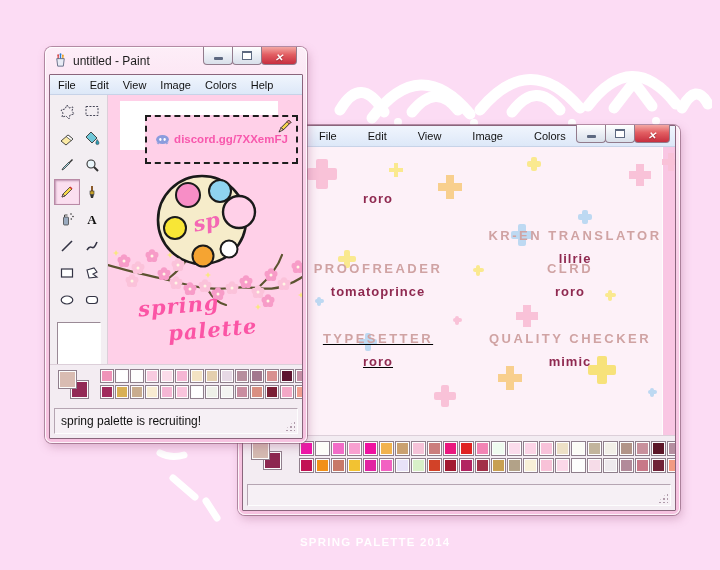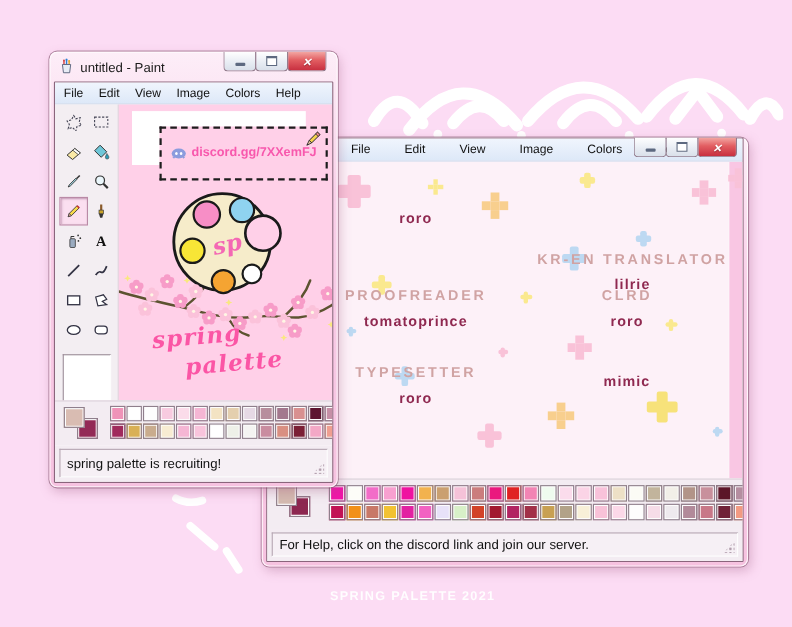--- a/index.html
+++ b/index.html
@@ -128,21 +128,21 @@
   <circle cx="238" cy="75" r="4" fill="#fff" stroke="none"></circle>
   <circle cx="322" cy="73" r="4" fill="#fff" stroke="none"></circle>
 </svg>
 
 <svg id="sparkle-doodle" class="abs" width="75" height="82" viewBox="0 0 75 82" fill="none" stroke="#ffffff" stroke-width="7" stroke-linecap="round">
   <path d="M8 9 Q19 15 32 11"></path>
   <path d="M21 34 L43 53"></path>
   <path d="M54 57 L65 74"></path>
 </svg>
 
-<div id="footer-text" class="abs">SPRING PALETTE 2021</div>
+<div id="footer-text" class="abs">SPRING PALETTE 2014</div>
 
 <div class="window win-right">
   <div class="winbtns">
     <div class="wbtn">
         <i class="g-min"></i>
       </div>
     <div class="wbtn">
         <i class="g-max"></i>
       </div>
     <div class="wbtn close">
@@ -265,25 +265,26 @@
               <div class="role-name">lilrie</div>
             </div>
             <div class="role" style="left: 35px; top: 114px;">
               <div class="role-title">PROOFREADER</div>
               <div class="role-name">tomatoprince</div>
             </div>
             <div class="role" style="left: 227px; top: 114px;">
               <div class="role-title">CLRD</div>
               <div class="role-name">roro</div>
             </div>
-            <div class="role" style="left: 35px; top: 184px;">
+            <div class="role" style="left: 35px; top: 184px; text-decoration: underline;">
               <div class="role-title">TYPESETTER</div>
               <div class="role-name">roro</div>
             </div>
             <div class="role" style="left: 227px; top: 184px;">
+              <div class="role-title">QUALITY CHECKER</div>
               <div class="role-name">mimic</div>
             </div>
           </div>
         <div class="canvas-strip"></div>
       </div>
     </div>
     <div class="palettebar">
       <div class="fgbg">
         <div class="fg" style="background: rgb(212, 186, 176);"></div>
         <div class="bg" style="background: rgb(141, 39, 80);"></div>
@@ -338,21 +339,20 @@
             <div class="sw" style="background: rgb(238, 234, 238);"></div>
             <div class="sw" style="background: rgb(178, 138, 154);"></div>
             <div class="sw" style="background: rgb(200, 120, 136);"></div>
             <div class="sw" style="background: rgb(112, 34, 56);"></div>
             <div class="sw" style="background: rgb(242, 154, 130);"></div>
           </div>
       </div>
     </div>
     <div class="statusbar">
       <div class="statusfield">
-        <span>For Help, click on the discord link and join our server.</span>
         <div class="grip"></div>
       </div>
     </div>
   </div>
 </div>
 
 <div class="window win-left">
   <div class="titlebar">
     <svg width="15" height="15" viewBox="0 0 16 16">
       <path d="M5.5 6V2.5" stroke="#d44444" stroke-width="1.4"></path>

